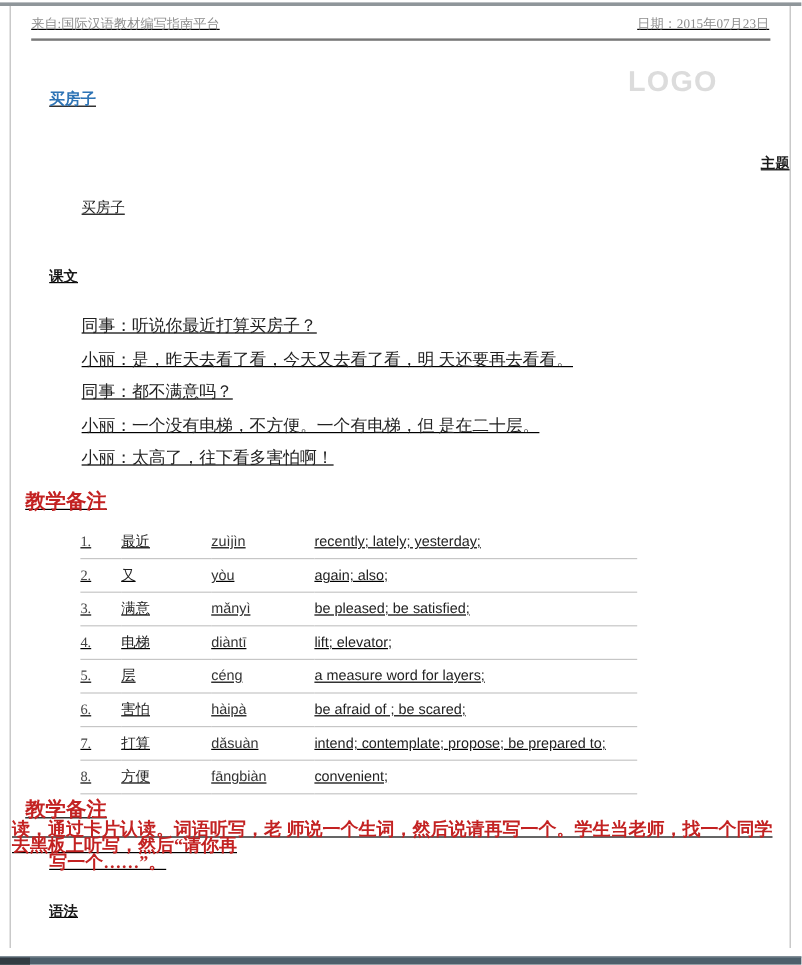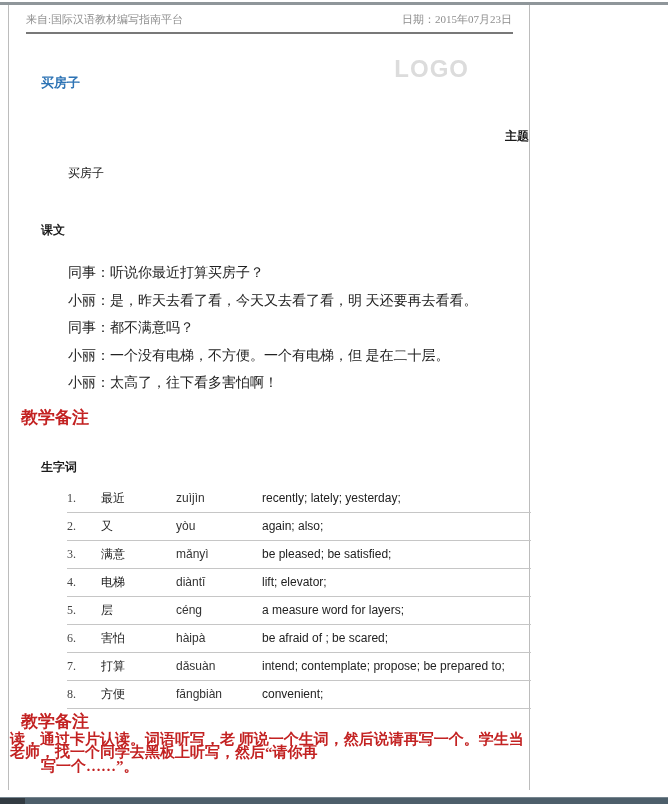--- a/index.html
+++ b/index.html
@@ -2,23 +2,23 @@
 <html><head>
 <meta charset="utf-8">
 <style>
   html,body { margin:0; padding:0; }
   body {
     width:668px; height:804px; position:relative; background:#ffffff;
     font-family:"Liberation Serif","DejaVu Serif",serif; overflow:hidden;
   }
   .top-edge { position:absolute; top:2px; left:0; width:668px; height:3px; background:#8f969a; }
   .page {
-    position:absolute; top:5px; left:8px; width:522px; height:785px;
+    position:absolute; top:5px; left:8px; width:651px; height:785px;
     border-left:1px solid #bcbcbc; border-right:1px solid #bcbcbc;
-    background:#fff; box-sizing:border-box;
+    background:#fff; box-sizing:border-box;text-decoration:underline;
   }
   .header-row {
     display:flex; justify-content:space-between; align-items:flex-start;
     padding:7px 17px 0 17px; font-size:11px; color:#8e8e8e;
   }
   .header-rule { margin:5px 16px 0 17px; border-bottom:2px solid #787878; height:0; }
   .doc-title { margin:40px 0 0 32px; color:#2e74b5; font-size:13px; font-weight:bold; }
   .logo {
     position:absolute; top:50px; right:60px; font-size:24px; font-weight:bold;
     color:#dcdcdc; font-family:"Liberation Sans","DejaVu Sans",sans-serif; letter-spacing:1px;
@@ -80,21 +80,20 @@
   <div class="dialogue">
     <p>同事：听说你最近打算买房子？</p>
     <p>小丽：是，昨天去看了看，今天又去看了看，明 天还要再去看看。</p>
     <p>同事：都不满意吗？</p>
     <p>小丽：一个没有电梯，不方便。一个有电梯，但 是在二十层。</p>
     <p>小丽：太高了，往下看多害怕啊！</p>
   </div>
 
   <div class="note-label note-1">教学备注</div>
 
-  <div class="sec-label sec-vocab-label">生字词</div>
 
   <table class="vocab-table">
     <tbody>
       <tr>
         <td class="col-num">1.</td>
         <td class="col-word">最近</td>
         <td class="col-pinyin">zuìjìn</td>
         <td class="col-meaning">recently; lately; yesterday;</td>
       </tr>
       <tr>

